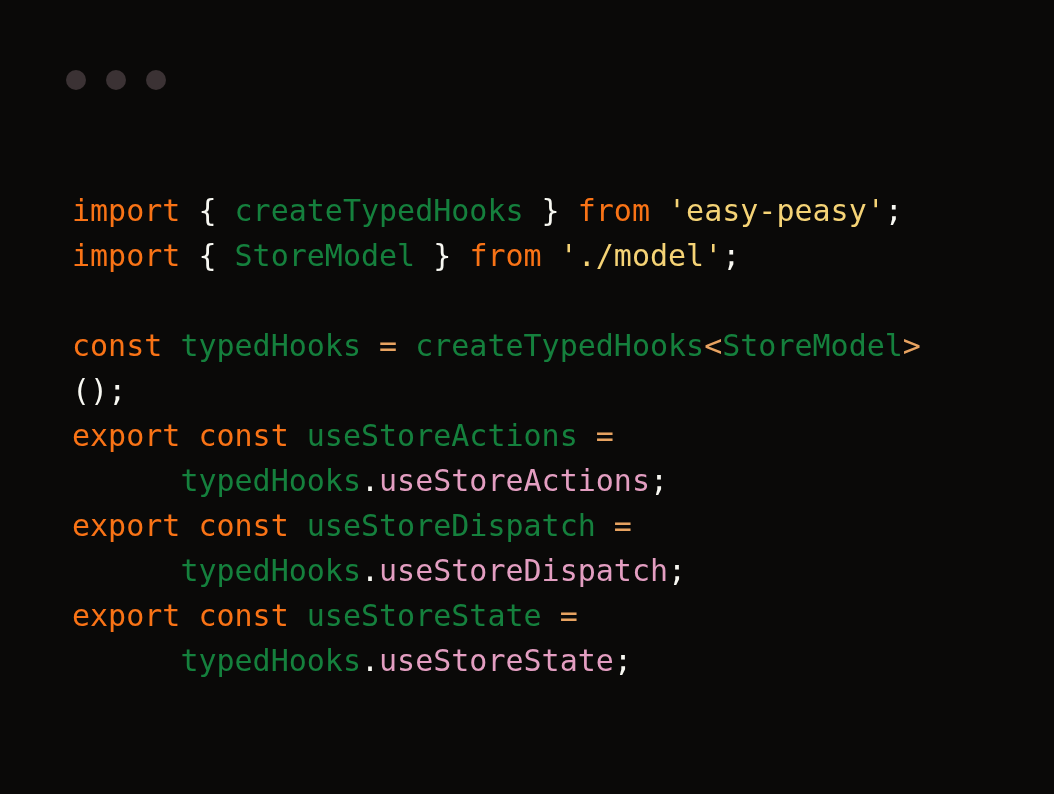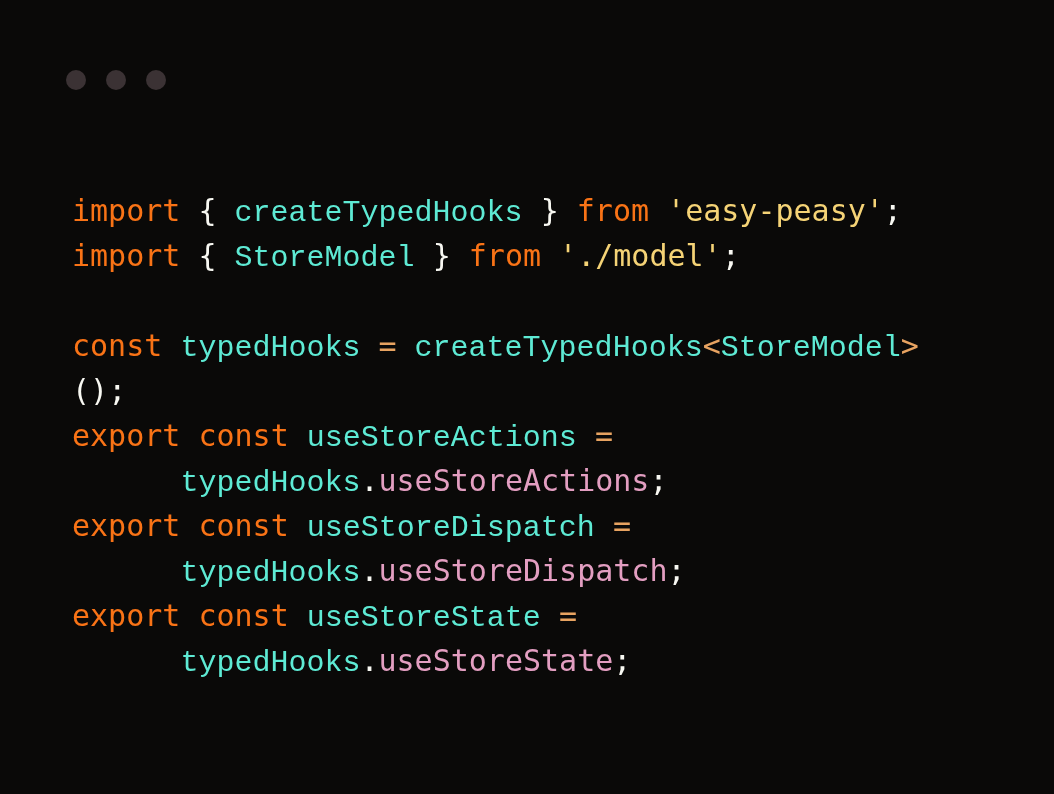--- a/index.html
+++ b/index.html
@@ -56,21 +56,21 @@
   }
   .line {
     height: 45px;
     white-space: pre;
   }
   .line.blank { height: 45px; }
 
   
   .kw   { color: #f97316; }  
   .op   { color: #e8a361; }  
-  .id   { color: #5eead4; font-family: Liberation Mono, monospace; }  
+  .id   { color: #15803d; }  
   .str  { color: #f5d376; }  
   .pct  { color: #f8f8f2; }  
   .prop { color: #e39ec1; }  
 </style>
 </head>
 <body>
 
 <div id="window" style="background: rgb(10, 9, 8);">
 
   <div id="titlebar">

